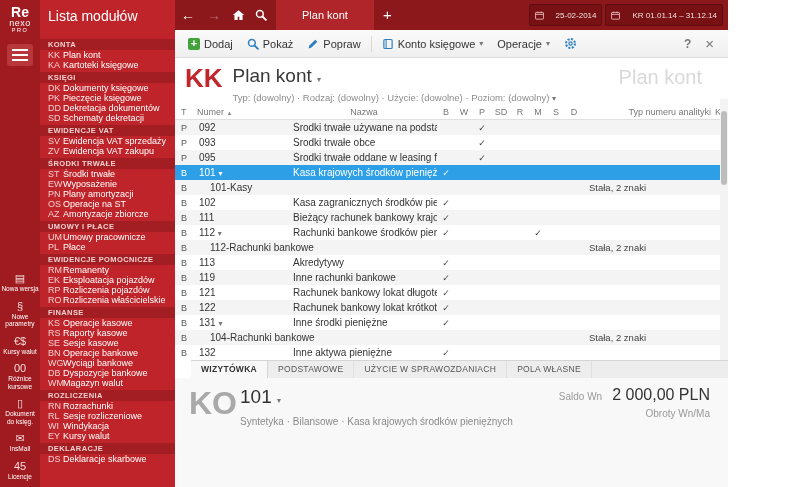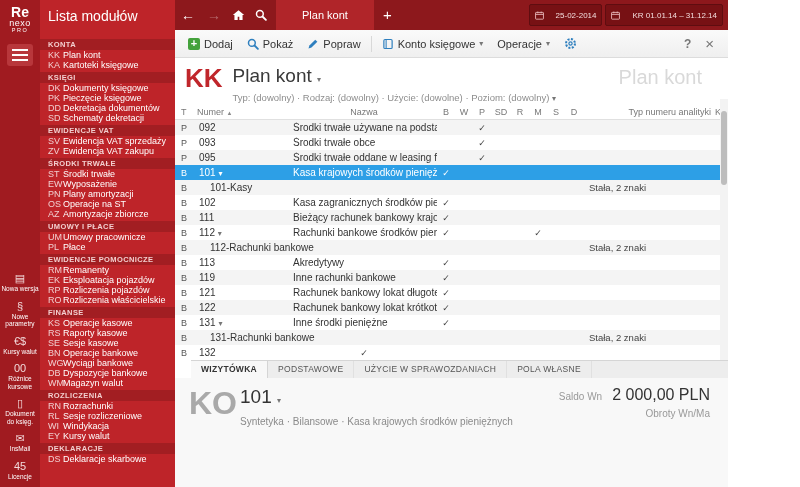--- a/index.html
+++ b/index.html
@@ -502,36 +502,37 @@
             <div class="c chk"></div>
             <div class="c chk"></div>
             <div class="c chk"></div>
             <div class="c chk"></div>
             <div class="c chk"></div>
             <div class="c typ"></div>
             <div class="c"></div>
           </div>
           <div class="trow alt">
             <div class="c tcol">B</div>
-            <div class="c numer child">131-Rachunki bankowe</div>
+            <div class="c numer child">104-Rachunki bankowe</div>
             <div class="c"></div>
             <div class="c chk"></div>
             <div class="c chk"></div>
             <div class="c chk"></div>
             <div class="c chk"></div>
             <div class="c chk"></div>
             <div class="c chk"></div>
             <div class="c chk"></div>
             <div class="c chk"></div>
             <div class="c typ">Stała, 2 znaki</div>
             <div class="c"></div>
           </div>
           <div class="trow">
             <div class="c tcol">B</div>
             <div class="c numer">132</div>
+            <div class="c">Inne aktywa pieniężne</div>
             <div class="c chk">✓</div>
             <div class="c chk"></div>
             <div class="c chk"></div>
             <div class="c chk"></div>
             <div class="c chk"></div>
             <div class="c chk"></div>
             <div class="c chk"></div>
             <div class="c chk"></div>
             <div class="c typ"></div>
             <div class="c"></div>

